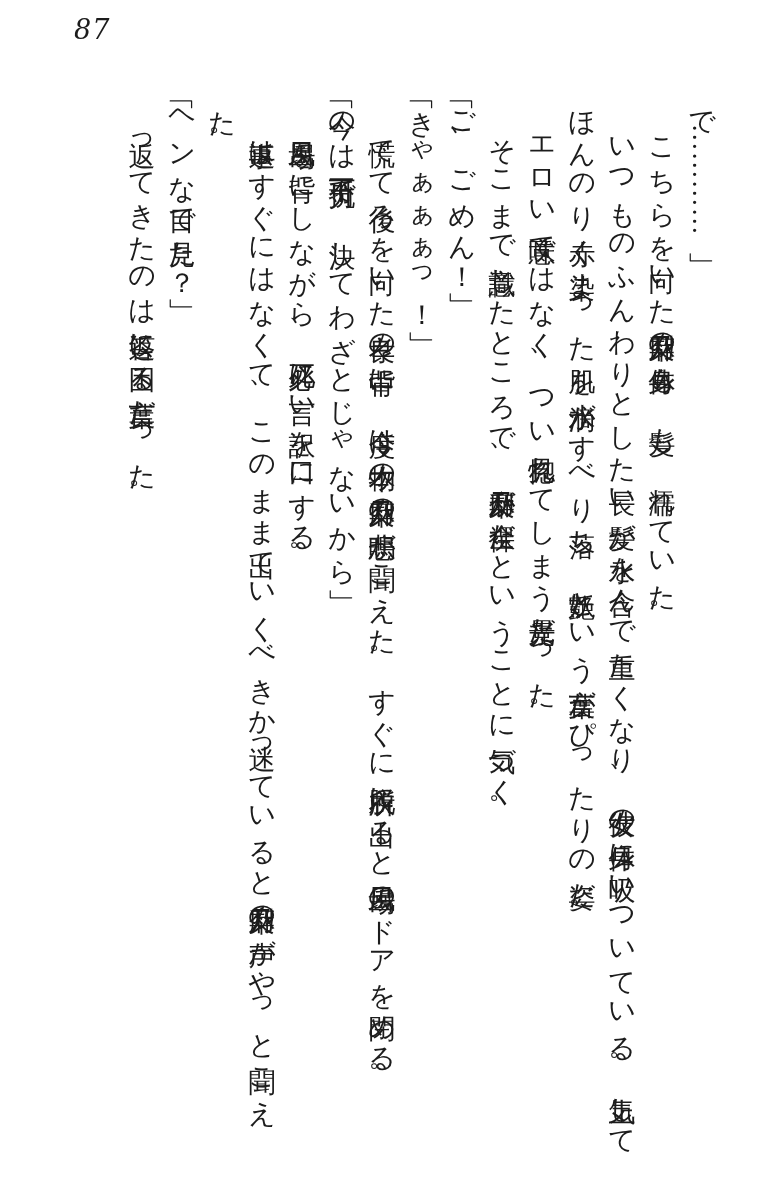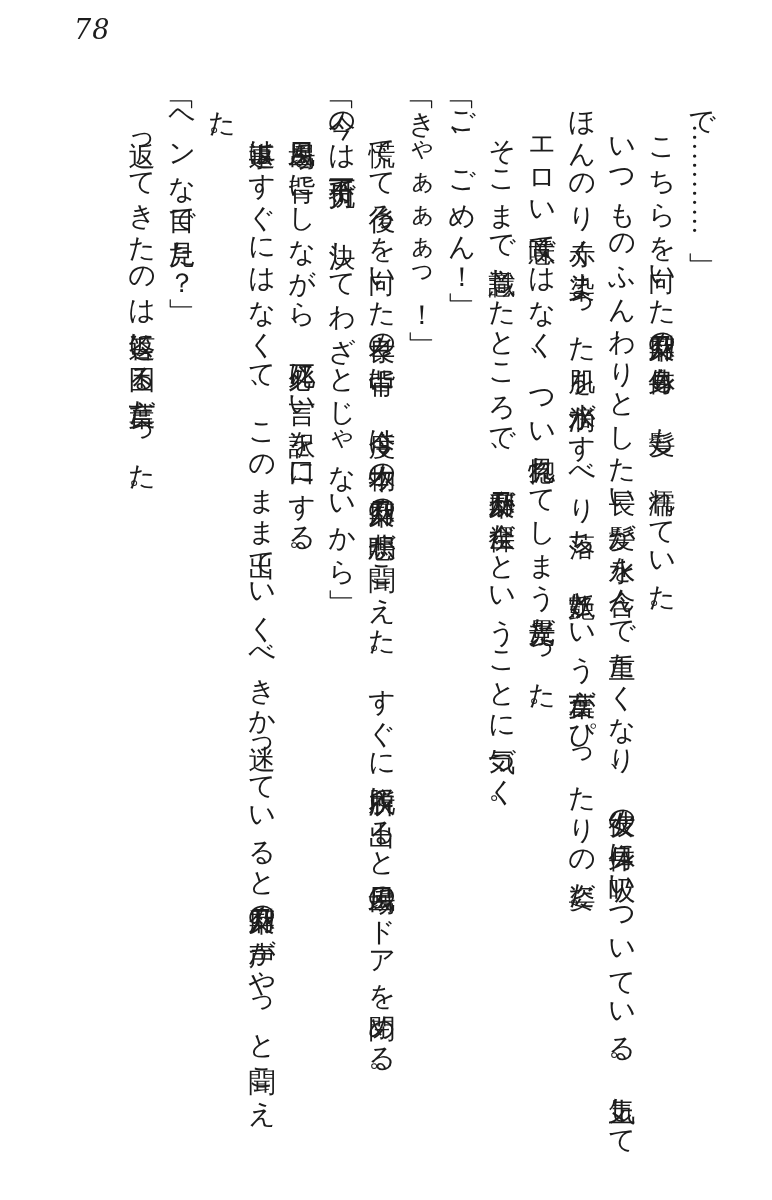--- a/index.html
+++ b/index.html
@@ -40,21 +40,21 @@
     margin: 0;
     padding: 0;
   }
   .para.indent {
     text-indent: 28px;
   }
 </style>
 </head>
 <body>
 
-<div class="page-number">78</div>
+<div class="page-number">87</div>
 
 <div class="text-block" id="text-block">
     <p class="para">で…………」</p>
     <p class="para indent">こちらを向いた麻梨乃の身体も、髪も、濡れていた。</p>
     <p class="para indent">いつものふんわりとした長い髪が水を含んで重たくなり、彼女の身体に吸いついている。上気してほんのり赤く染まった肌を水滴がすべり落ち、妖艶という言葉がぴったりの姿だ。</p>
     <p class="para indent">エロい意味ではなく、つい見惚れてしまう光景だった。</p>
     <p class="para indent">そこまで意識したところで、麻梨乃が全裸だということに気づく。</p>
     <p class="para">「ご、ごめん！」</p>
     <p class="para">「きゃぁぁぁっ！」</p>
     <p class="para indent">慌てて後ろを向いた良孝の背中に、今度は本物の麻梨乃の悲鳴が聞こえた。すぐに脱衣所に出ると風呂場のドアを閉める。</p>

